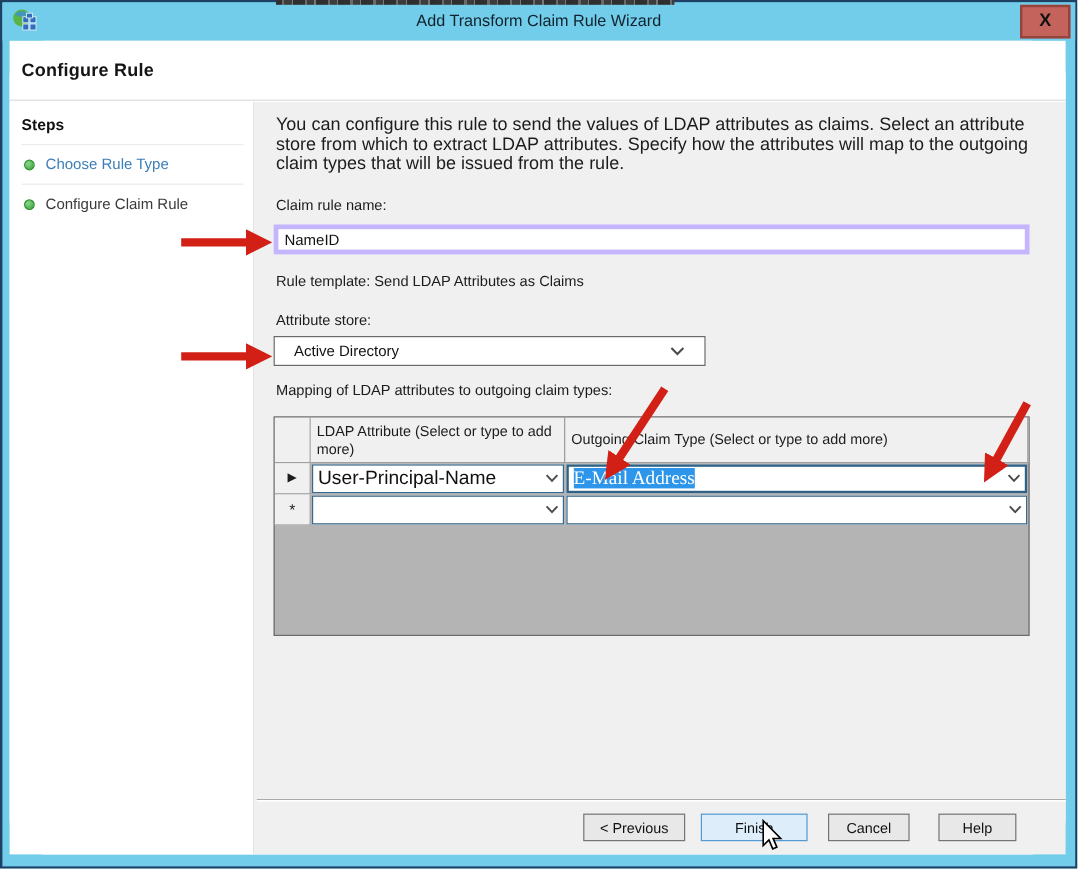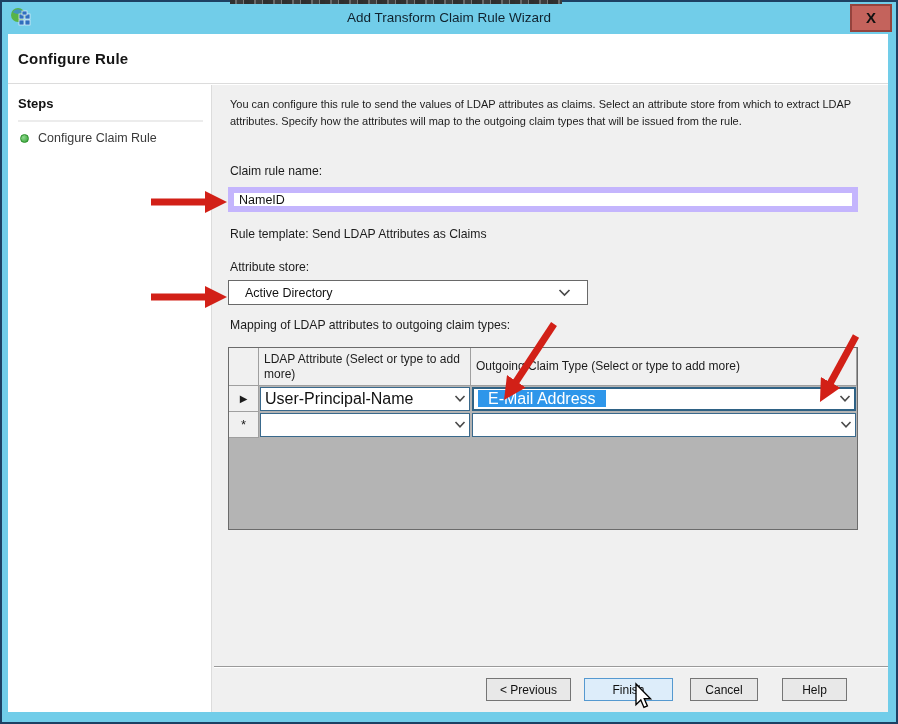--- a/index.html
+++ b/index.html
@@ -30,24 +30,24 @@
   .step-sep{height:1px;background:#ececec;margin:0;}
   .step-item{display:flex;align-items:center;gap:9px;padding:9px 0 9px 2px;font-size:12.5px;cursor:pointer;}
   .step-dot{width:9px;height:9px;border-radius:50%;flex:0 0 auto;
     background:radial-gradient(circle at 35% 35%,#8ed88e,#2f9e2f);border:1px solid #2a8f2a;}
   .step-link{color:#3c7fb8;}
   .step-done{color:#3a3a3a;}
   .content{flex:1;background:#f0f0f0;}
 
   
   .abs{position:absolute;}
-  .desc{left:222px;top:62px;width:640px;font-size:11px;line-height:16.5px;color:#1c1c1c;}
+  .desc{left:222px;top:62px;width:640px;font-size:15px;line-height:16.5px;color:#1c1c1c;}
   .lbl{font-size:12.2px;color:#1c1c1c;}
   .claim-lbl{left:222px;top:130px;}
-  .name-input{left:220px;top:153px;width:630px;height:25px;border:6px solid #c4b5fd;background:#fff;
+  .name-input{left:220px;top:153px;width:630px;height:25px;border:4px solid #c4b5fd;background:#fff;
     font-size:12.5px;padding:0 5px;color:#111;outline:none;}
   .tmpl-lbl{left:222px;top:193px;}
   .attr-lbl{left:222px;top:226px;}
   .store-select{left:220px;top:246px;width:360px;height:25px;border:1px solid #696969;background:#fff;
     display:flex;align-items:center;padding:0 16px;font-size:12.5px;color:#111;cursor:pointer;}
   .store-select .sel-text{flex:1;}
   .map-lbl{left:222px;top:284px;}
 
   
   .maptable{left:220px;top:313px;width:630px;height:183px;background:#b4b4b4;border:1px solid #6b6b6b;}
@@ -58,21 +58,21 @@
   .hc2{left:242px;top:0;width:386px;height:38px;}
   .rsel1{left:0;top:38px;width:30px;height:26px;justify-content:center;font-size:10px;}
   .rsel2{left:0;top:64px;width:30px;height:26px;justify-content:center;font-size:13px;}
   .dd{position:absolute;background:#fff;border:1px solid #39698c;display:flex;align-items:center;
     font-size:16px;color:#111;padding:0 3px 0 4px;cursor:pointer;}
   .dd .dd-text{flex:1;white-space:nowrap;overflow:hidden;}
   .dd1a{left:31px;top:39px;width:210px;height:24px;}
   .dd1b{left:243px;top:39px;width:384px;height:24px;border:2px solid #2f6285;}
   .dd2a{left:31px;top:65px;width:210px;height:24px;}
   .dd2b{left:243px;top:65px;width:384px;height:24px;}
-  .hl{background:#2e96ea;color:#fff;padding:0 10px;}
+  .hl{background:#2e96ea;color:#fff;padding:0 0;font-family:Liberation Serif, serif;}
   .chev{flex:0 0 auto;}
 
   
   .footer-sep{left:206px;top:632px;width:674px;height:2px;
     background:linear-gradient(#9a9a9a 0 1px,#ffffff 1px 2px);}
   .btn{position:absolute;top:644px;height:23px;background:#e8e8e8;border:1px solid #757575;
     font-size:12px;color:#111;text-align:center;line-height:20px;cursor:pointer;padding:0;}
   .btn-prev{left:478px;width:85px;}
   .btn-finish{left:576px;width:89px;background:#ddedfa;border:1px solid #5599d0;}
   .btn-cancel{left:682px;width:68px;}
@@ -108,20 +108,24 @@
     <div class="dialog">
 
       <div class="dlg-header">
         <h1>Configure Rule</h1>
       </div>
 
       <div class="dlg-body">
         <div class="sidebar">
           <p class="steps-heading">Steps</p>
           <div class="step-sep"></div>
+          <div class="step-item">
+            <span class="step-dot"></span>
+            <span class="step-link">Choose Rule Type</span>
+          </div>
           <div class="step-sep"></div>
           <div class="step-item">
             <span class="step-dot"></span>
             <span class="step-done">Configure Claim Rule</span>
           </div>
         </div>
         <div class="content"></div>
       </div>
 
       <div class="abs desc">You can configure this rule to send the values of LDAP attributes as claims. Select an attribute store from which to extract LDAP attributes. Specify how the attributes will map to the outgoing claim types that will be issued from the rule.</div>

